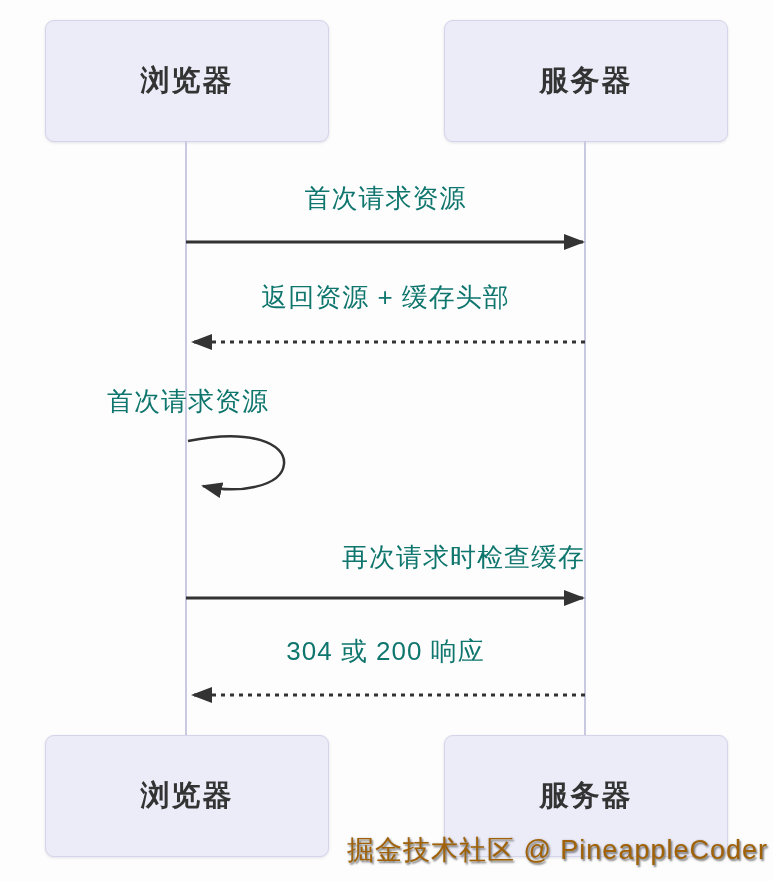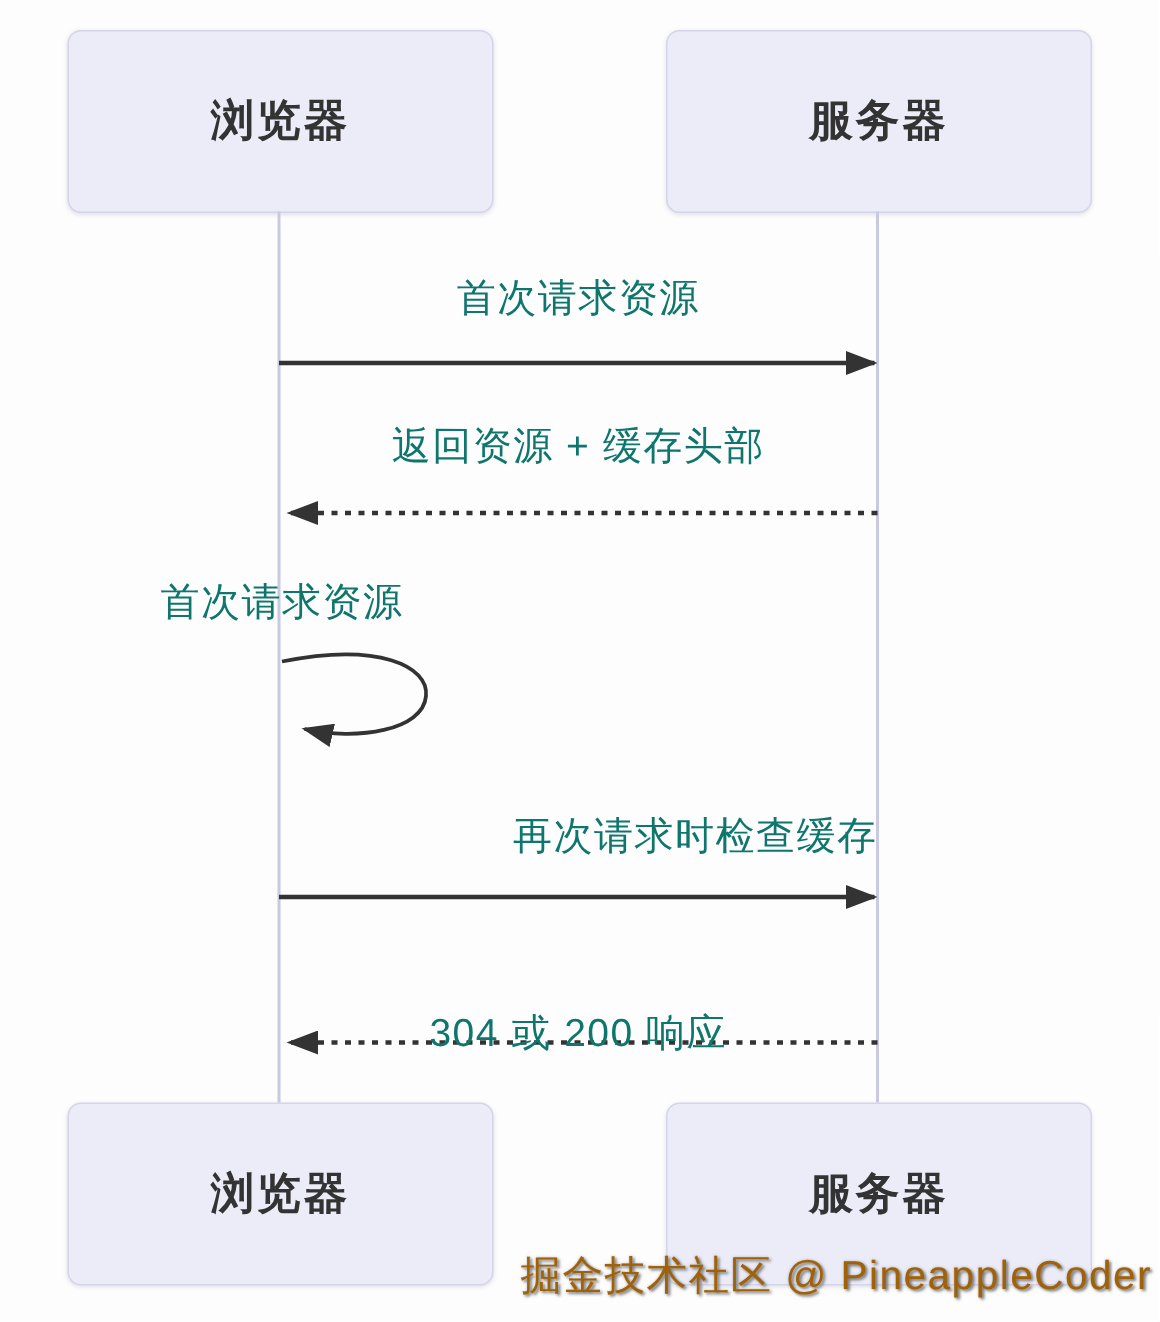--- a/index.html
+++ b/index.html
@@ -84,21 +84,21 @@
     <line x1="585" y1="342" x2="193" y2="342" stroke="#333333" stroke-width="3" stroke-dasharray="4 5" marker-end="url(#arrhead)"></line>
     <path d="M 188 441 C 252 428, 286 444, 284 464 C 282 487, 238 494, 203 486" fill="none" stroke="#333333" stroke-width="2.5" marker-end="url(#arrhead)"></path>
     <line x1="186" y1="598" x2="583" y2="598" stroke="#333333" stroke-width="3" marker-end="url(#arrhead)"></line>
     <line x1="585" y1="695" x2="193" y2="695" stroke="#333333" stroke-width="3" stroke-dasharray="4 5" marker-end="url(#arrhead)"></line>
   </svg>
 
   <div class="msg-label" style="left:186px; top:181px; width:399px;">首次请求资源</div>
   <div class="msg-label" style="left:186px; top:280px; width:399px;">返回资源 + 缓存头部</div>
   <div class="msg-label" style="left:36px; top:384px; width:304px;">首次请求资源</div>
   <div class="msg-label" style="left:186px; top:540px; width:399px;text-align:right;">再次请求时检查缓存</div>
-  <div class="msg-label" style="left:186px; top:634px; width:399px;margin-top:37px;">304 或 200 响应</div>
+  <div class="msg-label" style="left:186px; top:634px; width:399px;">304 或 200 响应</div>
 
   <div class="actor-box" style="left:45px; top:735px;">
     <span>浏览器</span>
   </div>
   <div class="actor-box" style="left:444px; top:735px;">
     <span>服务器</span>
   </div>
 
   <div class="watermark">掘金技术社区 @ PineappleCoder</div>
 

